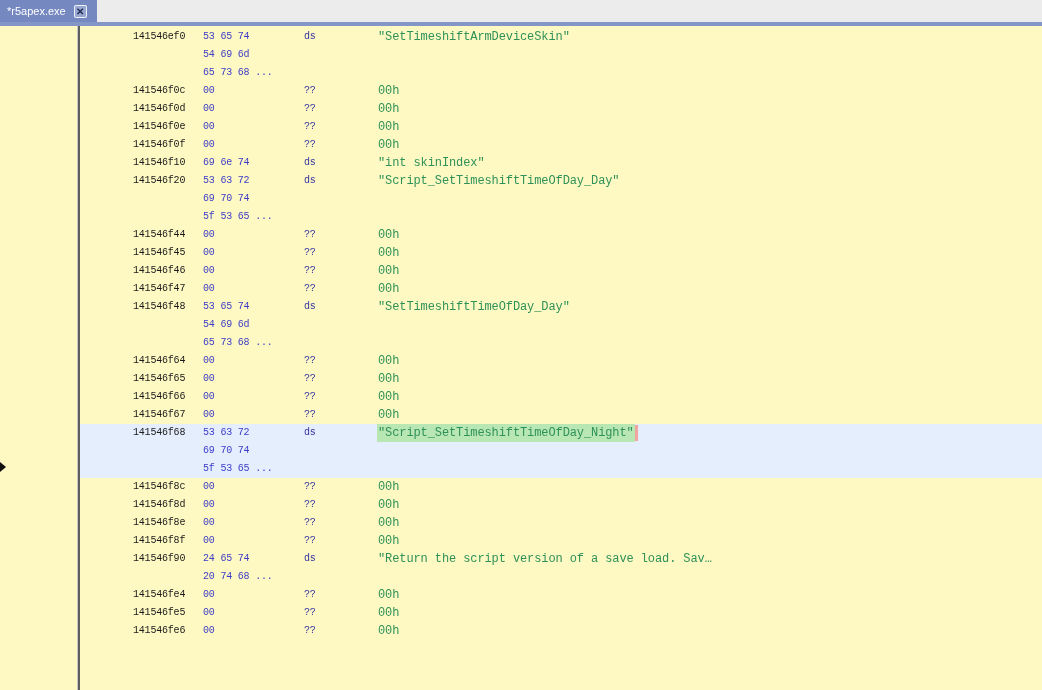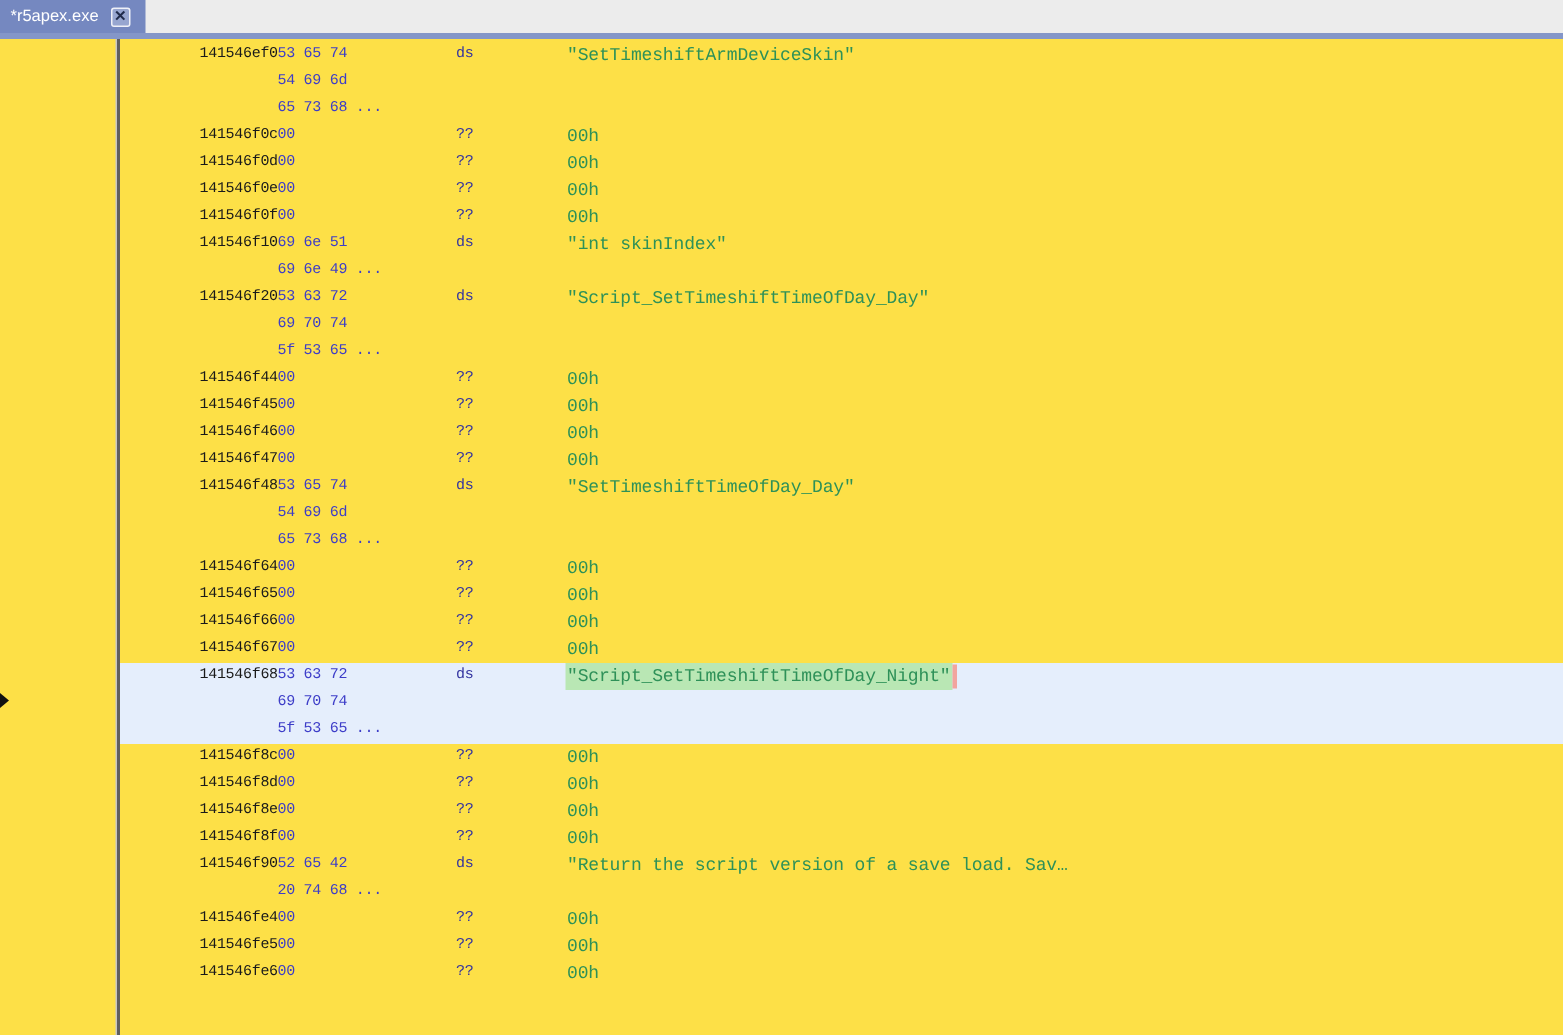--- a/index.html
+++ b/index.html
@@ -15,35 +15,35 @@
   .tab-label { color:var(--tab_text,#fff); font-size:11px; white-space:nowrap;
                padding-right:8px; }
   .tab-close { width:13px; height:13px; line-height:11px; text-align:center;
                border:1px solid rgba(255,255,255,0.85); border-radius:2px;
                color:#1f2a4a; font-size:10px; font-weight:bold; cursor:pointer;
                background:rgba(255,255,255,0.25); }
   .strip { position:absolute; top:22px; left:0; width:1042px; height:4px;
            background:var(--accent_strip,#8496c8); }
 
   
-  .content { position:absolute; top:26px; left:0; right:0; bottom:0; background:#fde047; }
+  .content { position:absolute; top:26px; left:0; right:0; bottom:0; background:#fef9c3; }
   .gutter { position:absolute; top:0; bottom:0; left:77px; width:3px;
             background:linear-gradient(to right,#c6c6c6 1px,#5f5f5f 1px); }
   .margin-arrow { position:absolute; left:0; top:436px; width:0; height:0;
                   border-top:5px solid transparent; border-bottom:5px solid transparent;
                   border-left:6px solid #111; }
   .rows { position:absolute; top:0; bottom:-10px; left:80px; right:0;
           padding-top:2px; overflow:hidden;
           font-family:"Liberation Mono","DejaVu Sans Mono",monospace; }
   .row { position:relative; height:18px; line-height:18px; white-space:nowrap; }
   .row.selected { background:var(--selection_bg,#e5eefc); }
   .cell { position:absolute; top:0; height:18px; line-height:18px;
           font-size:10px; letter-spacing:-0.2px; }
   .c-addr  { left:53px;  color:var(--address_text,#1a1a1a); }
-  .c-bytes { left:105px; color:var(--bytes_text,#3d3dc8); }
+  .c-bytes { left:123px; color:var(--bytes_text,#3d3dc8); }
   .c-type  { left:224px; color:var(--type_text,#3434a0);text-align:center; }
   .c-val   { left:298px; color:var(--value_text,#2e9158); font-size:12px; letter-spacing:-0.1px; }
   .match { display:inline-block; height:18px; line-height:18px;
            background:var(--match_bg,#b9e7b4); padding:0 1px; margin-left:-1px; }
   .caret { display:inline-block; width:3px; height:16px; vertical-align:top;
            margin-top:1px; background:var(--caret,#f2a49e); }
 </style>
 </head>
 <body>
 
@@ -90,26 +90,23 @@
         <span class="cell c-val">00h</span>
       </div>
       <div class="row">
         <span class="cell c-addr">141546f0f</span>
         <span class="cell c-bytes">00</span>
         <span class="cell c-type">??</span>
         <span class="cell c-val">00h</span>
       </div>
       <div class="row">
         <span class="cell c-addr">141546f10</span>
-        <span class="cell c-bytes">69 6e 51</span>
+        <span class="cell c-bytes">69 6e 74</span>
         <span class="cell c-type">ds</span>
         <span class="cell c-val">"int skinIndex"</span>
-      </div>
-      <div class="row">
-        <span class="cell c-bytes">69 6e 49 ...</span>
       </div>
       <div class="row">
         <span class="cell c-addr">141546f20</span>
         <span class="cell c-bytes">53 63 72</span>
         <span class="cell c-type">ds</span>
         <span class="cell c-val">"Script_SetTimeshiftTimeOfDay_Day"</span>
       </div>
       <div class="row">
         <span class="cell c-bytes">69 70 74</span>
       </div>
@@ -207,21 +204,21 @@
         <span class="cell c-val">00h</span>
       </div>
       <div class="row">
         <span class="cell c-addr">141546f8f</span>
         <span class="cell c-bytes">00</span>
         <span class="cell c-type">??</span>
         <span class="cell c-val">00h</span>
       </div>
       <div class="row">
         <span class="cell c-addr">141546f90</span>
-        <span class="cell c-bytes">52 65 42</span>
+        <span class="cell c-bytes">24 65 74</span>
         <span class="cell c-type">ds</span>
         <span class="cell c-val">"Return the script version of a save load. Sav…</span>
       </div>
       <div class="row">
         <span class="cell c-bytes">20 74 68 ...</span>
       </div>
       <div class="row">
         <span class="cell c-addr">141546fe4</span>
         <span class="cell c-bytes">00</span>
         <span class="cell c-type">??</span>

